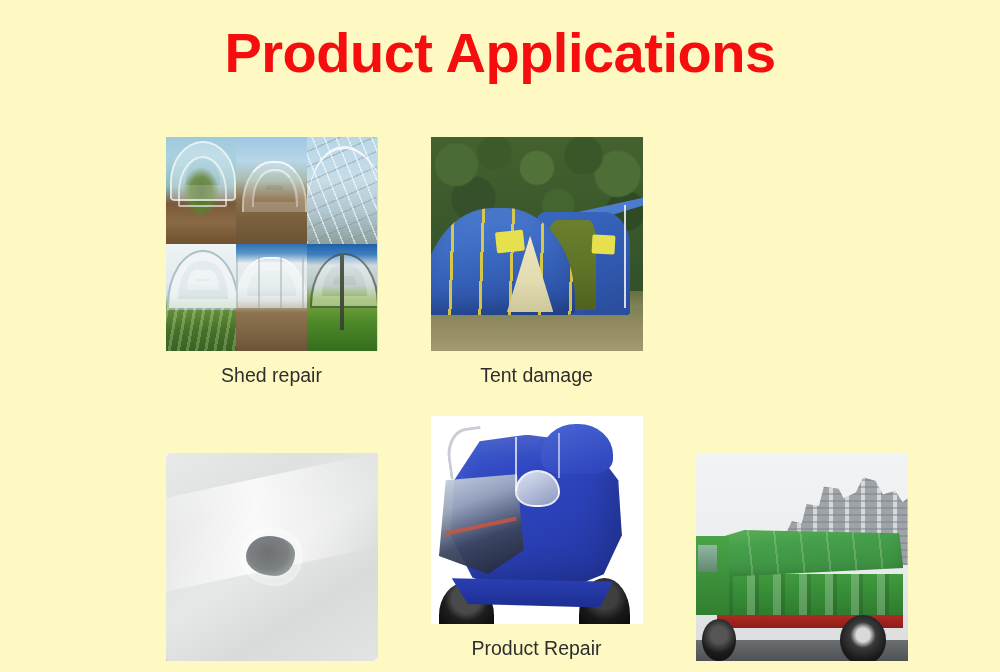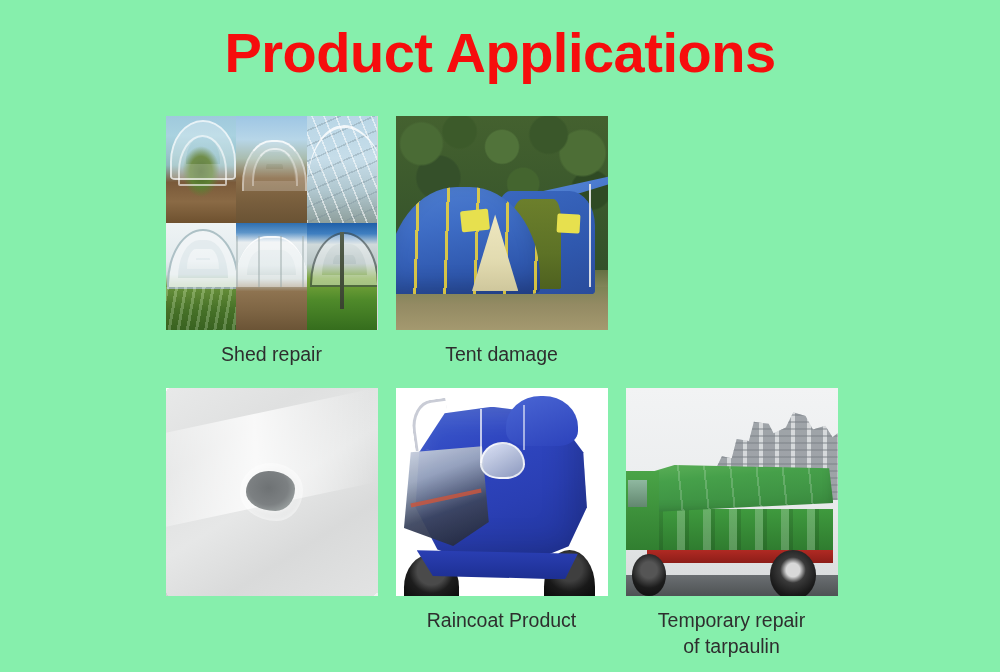--- a/index.html
+++ b/index.html
@@ -14,21 +14,21 @@
     overflow: hidden;
     font-family: "Liberation Sans", sans-serif;
     color: #2b2b2b;
     position: relative;
   }
 
   #page {
     position: relative;
     width: 1000px;
     height: 672px;
-    background: #86efac;
+    background: #fef9c3;
   }
 
   
   .page-title {
     position: absolute;
     left: 0;
     top: 22px;
     width: 1000px;
     text-align: center;
     font-size: 56px;
@@ -43,22 +43,23 @@
   .grid {
     position: absolute;
     left: 170px;
     top: 116px;
     width: 663px;
     height: 545px;
   }
   .row {
     display: flex;
     flex-direction: row;
-    align-items: flex-start;
+    align-items: flex-end;
     width: 663px;
+    gap: 35px;
   }
   .row-1 { height: 272px; }
   .row-2 { height: 273px; }
 
   .cell {
     width: 221px;
     display: flex;
     flex-direction: column;
     align-items: center;
     box-sizing: border-box;
@@ -516,39 +517,37 @@
             <div class="rc-hood"></div>
             <div class="rc-skirt"></div>
             <div class="rc-window"></div>
             <div class="rc-window-stripe"></div>
             <div class="rc-mirror"></div>
             <div class="rc-handle"></div>
             <div class="rc-seam-1"></div>
             <div class="rc-seam-2"></div>
           </div>
         </div>
-        <div class="caption">Raincoat Product</div>
+        <div class="caption">Product Repair</div>
       </div>
 
       <div class="cell cell-pad-l">
         <div class="photo">
           <div class="truck">
             <div class="tk-city"></div>
             <div class="tk-city-win"></div>
             <div class="tk-ground"></div>
             <div class="tk-bed"></div>
             <div class="tk-bed-ribs"></div>
             <div class="tk-tarp"></div>
             <div class="tk-tarp-folds"></div>
             <div class="tk-cab"></div>
             <div class="tk-cab-win"></div>
             <div class="tk-chassis"></div>
             <div class="tk-wheel-1"></div>
             <div class="tk-wheel-2"></div>
           </div>
         </div>
-        <div class="caption">Temporary repair
-of tarpaulin</div>
       </div>
 
     </div>
   </div>
 </div>
 
 </body></html>

